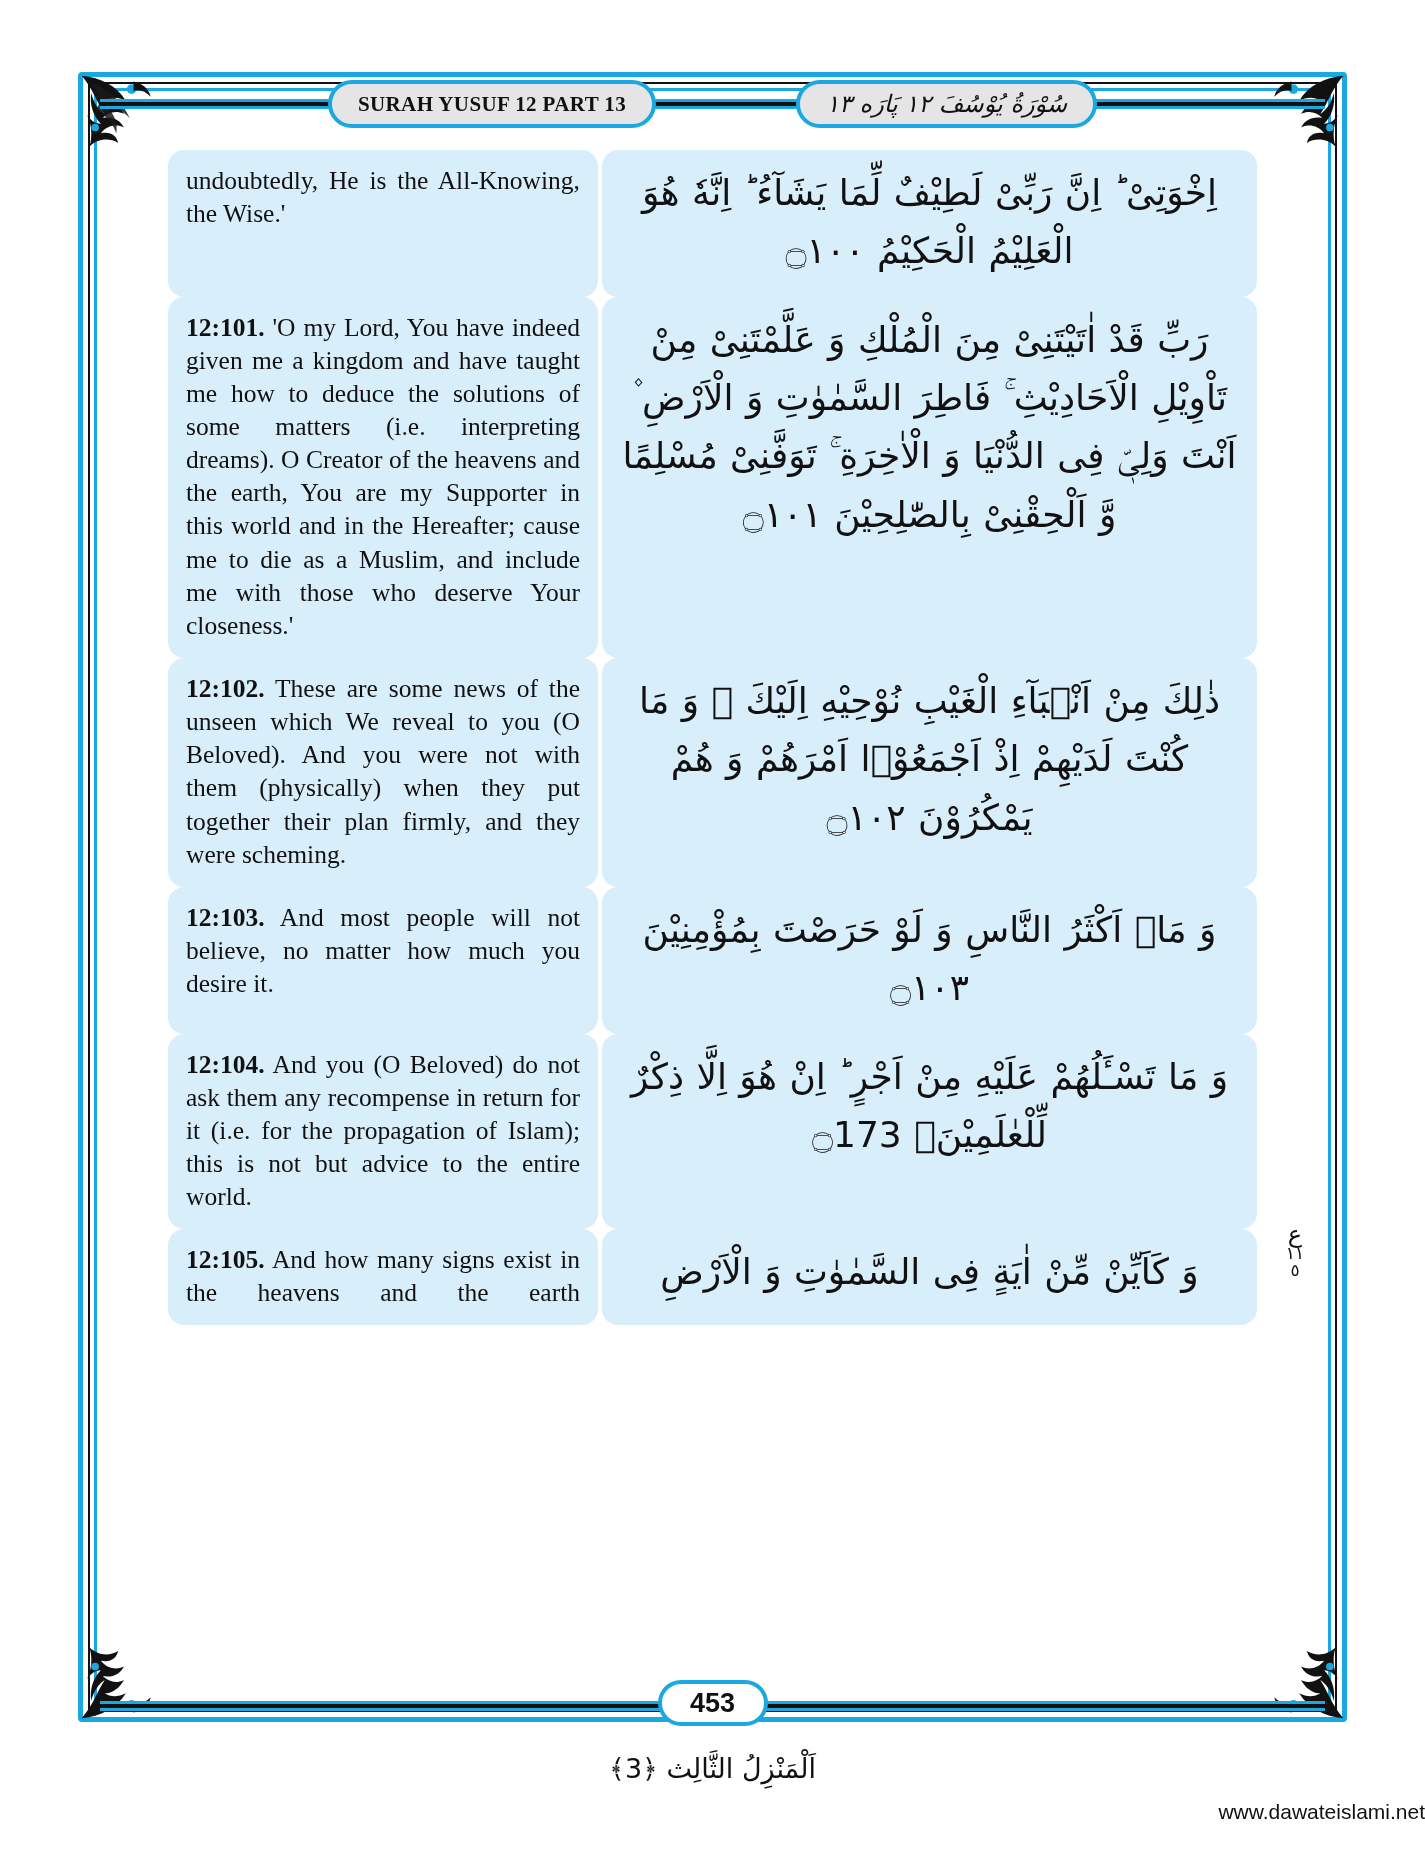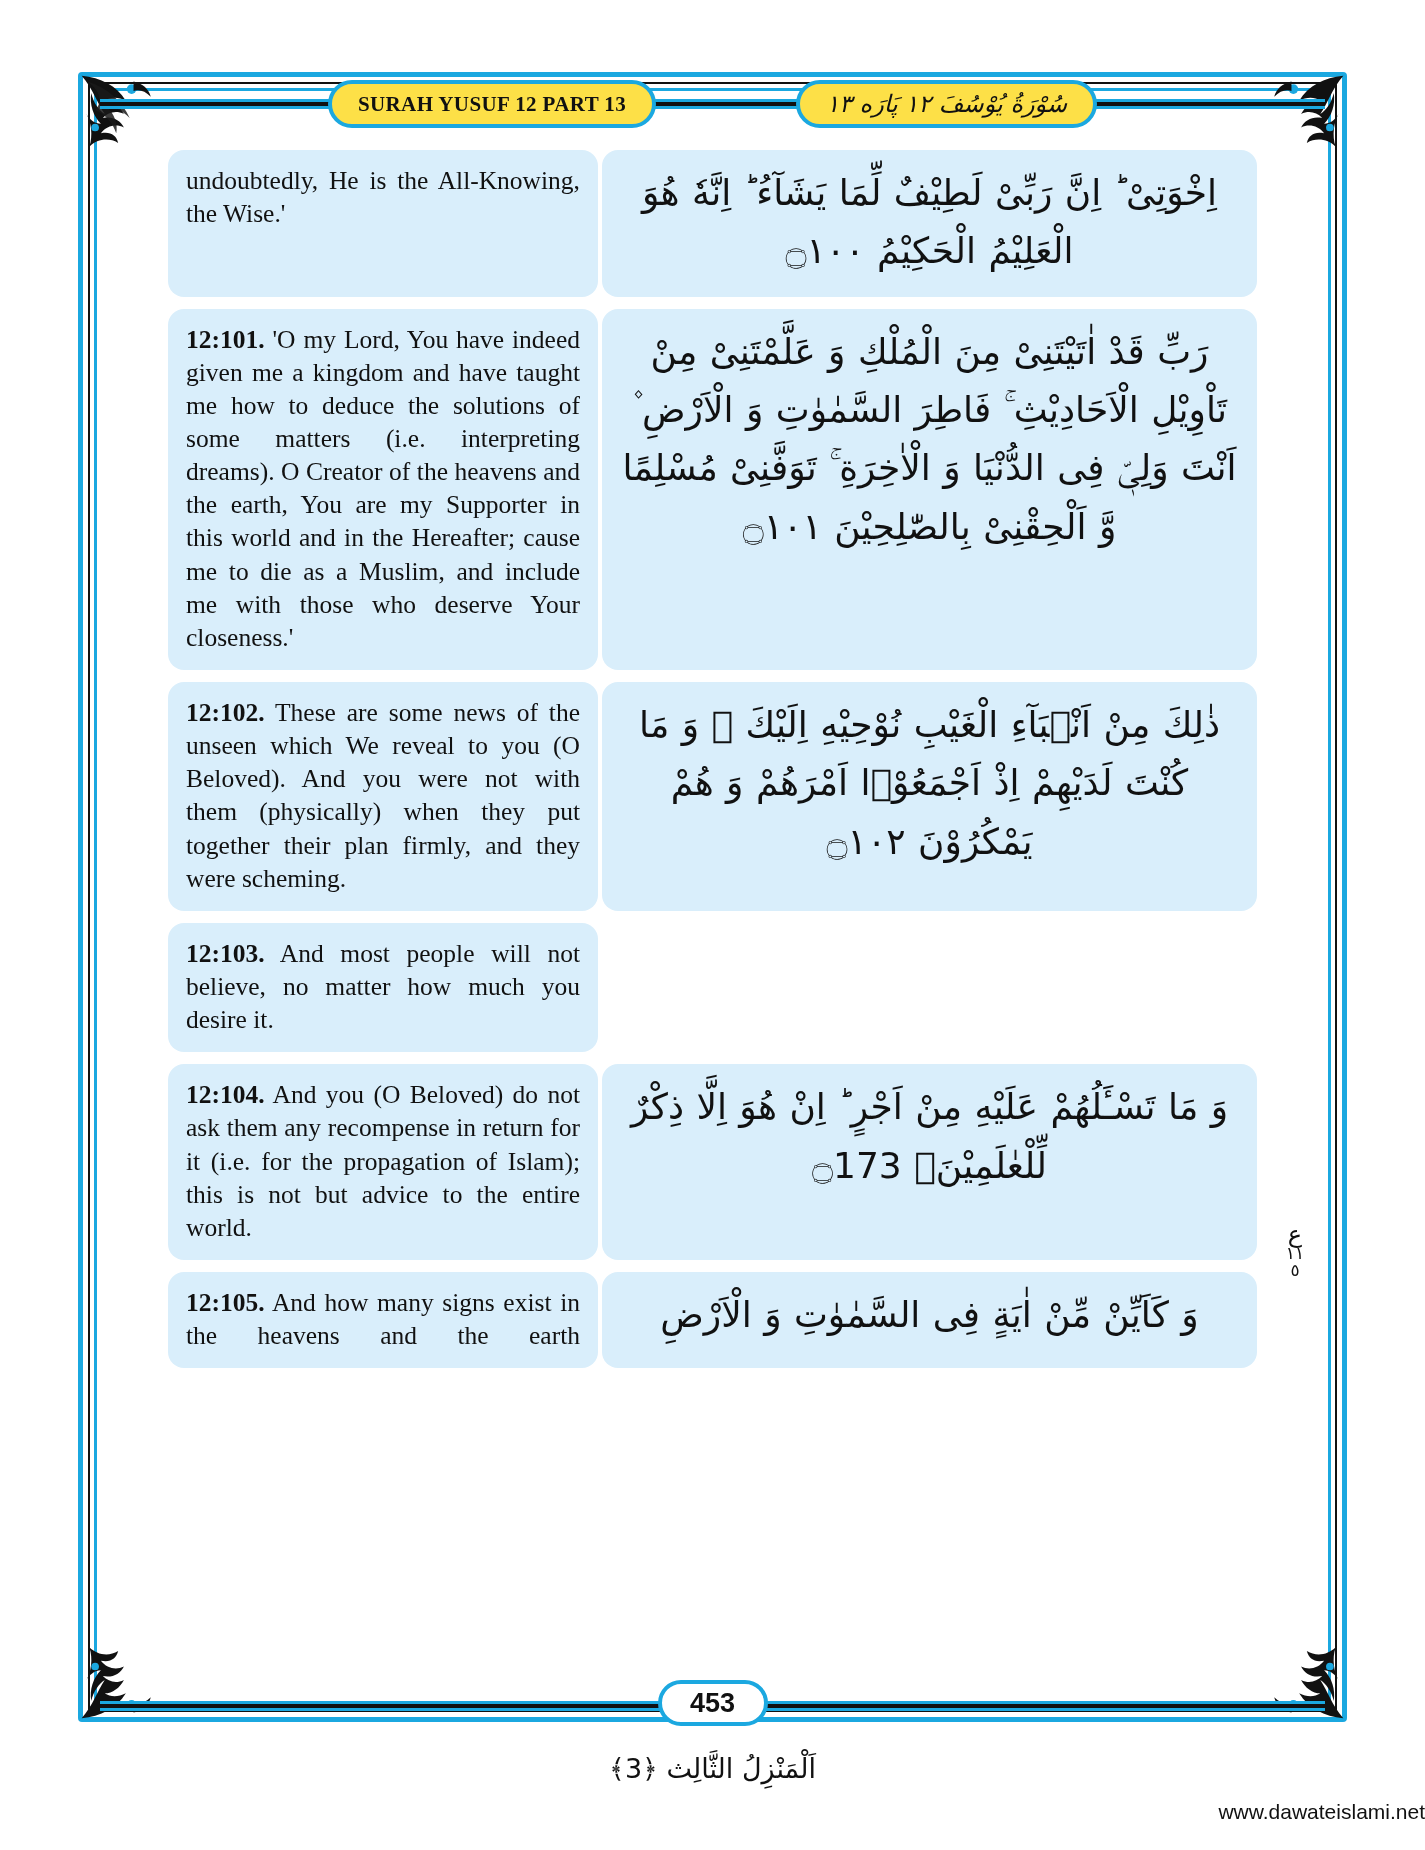--- a/index.html
+++ b/index.html
@@ -68,21 +68,21 @@
     left: 0; right: 0;
     top: 50%;
     transform: translateY(-50%);
     height: 10px;
     border-top: 3px solid #1ba8e0;
     border-bottom: 3px solid #1ba8e0;
     background: #111;
   }
   .header-pill {
     position: relative;
-    background: #fde047;
+    background: #e5e5e5;
     border: 4px solid #1ba8e0;
     border-radius: 28px;
     height: 48px;
     display: flex;
     align-items: center;
     justify-content: center;
     padding: 0 26px;
     z-index: 3;
   }
   .header-pill.left  { margin-right: 70px; min-width: 300px; }
@@ -110,21 +110,22 @@
     position: absolute;
     left: 168px;
     right: 168px;
     top: 150px;
     bottom: 196px;
   }
 
   .verse-row {
     display: flex;
     gap: 4px;
-    margin-bottom: 12px;
+    margin-bottom: 0;
+    justify-content: flex-end;
   }
   .cell {
     background: #d9eefb;
     border-radius: 16px;
     padding: 14px 18px 16px 18px;
     overflow: hidden;
   }
   .cell-en {
     width: 430px;
     flex: 0 0 430px;
@@ -341,20 +342,23 @@
       </div>
     </div>
 
     <div class="verse-row">
       <div class="cell cell-en">
         <div class="en-text en-last">
           <span class="vnum">12:103.</span>
           <span>And most people will not believe, no matter how much you desire it.</span>
         </div>
       </div>
+      <div class="cell cell-ar">
+        <div class="ar-text">وَ مَاۤ اَكْثَرُ النَّاسِ وَ لَوْ حَرَصْتَ بِمُؤْمِنِیْنَ ۝۱۰۳</div>
+      </div>
     </div>
 
     <div class="verse-row">
       <div class="cell cell-en">
         <div class="en-text en-last">
           <span class="vnum">12:104.</span>
           <span>And you (O Beloved) do not ask them any recompense in return for it (i.e. for the propagation of Islam); this is not but advice to the entire world.</span>
         </div>
       </div>
       <div class="cell cell-ar">

